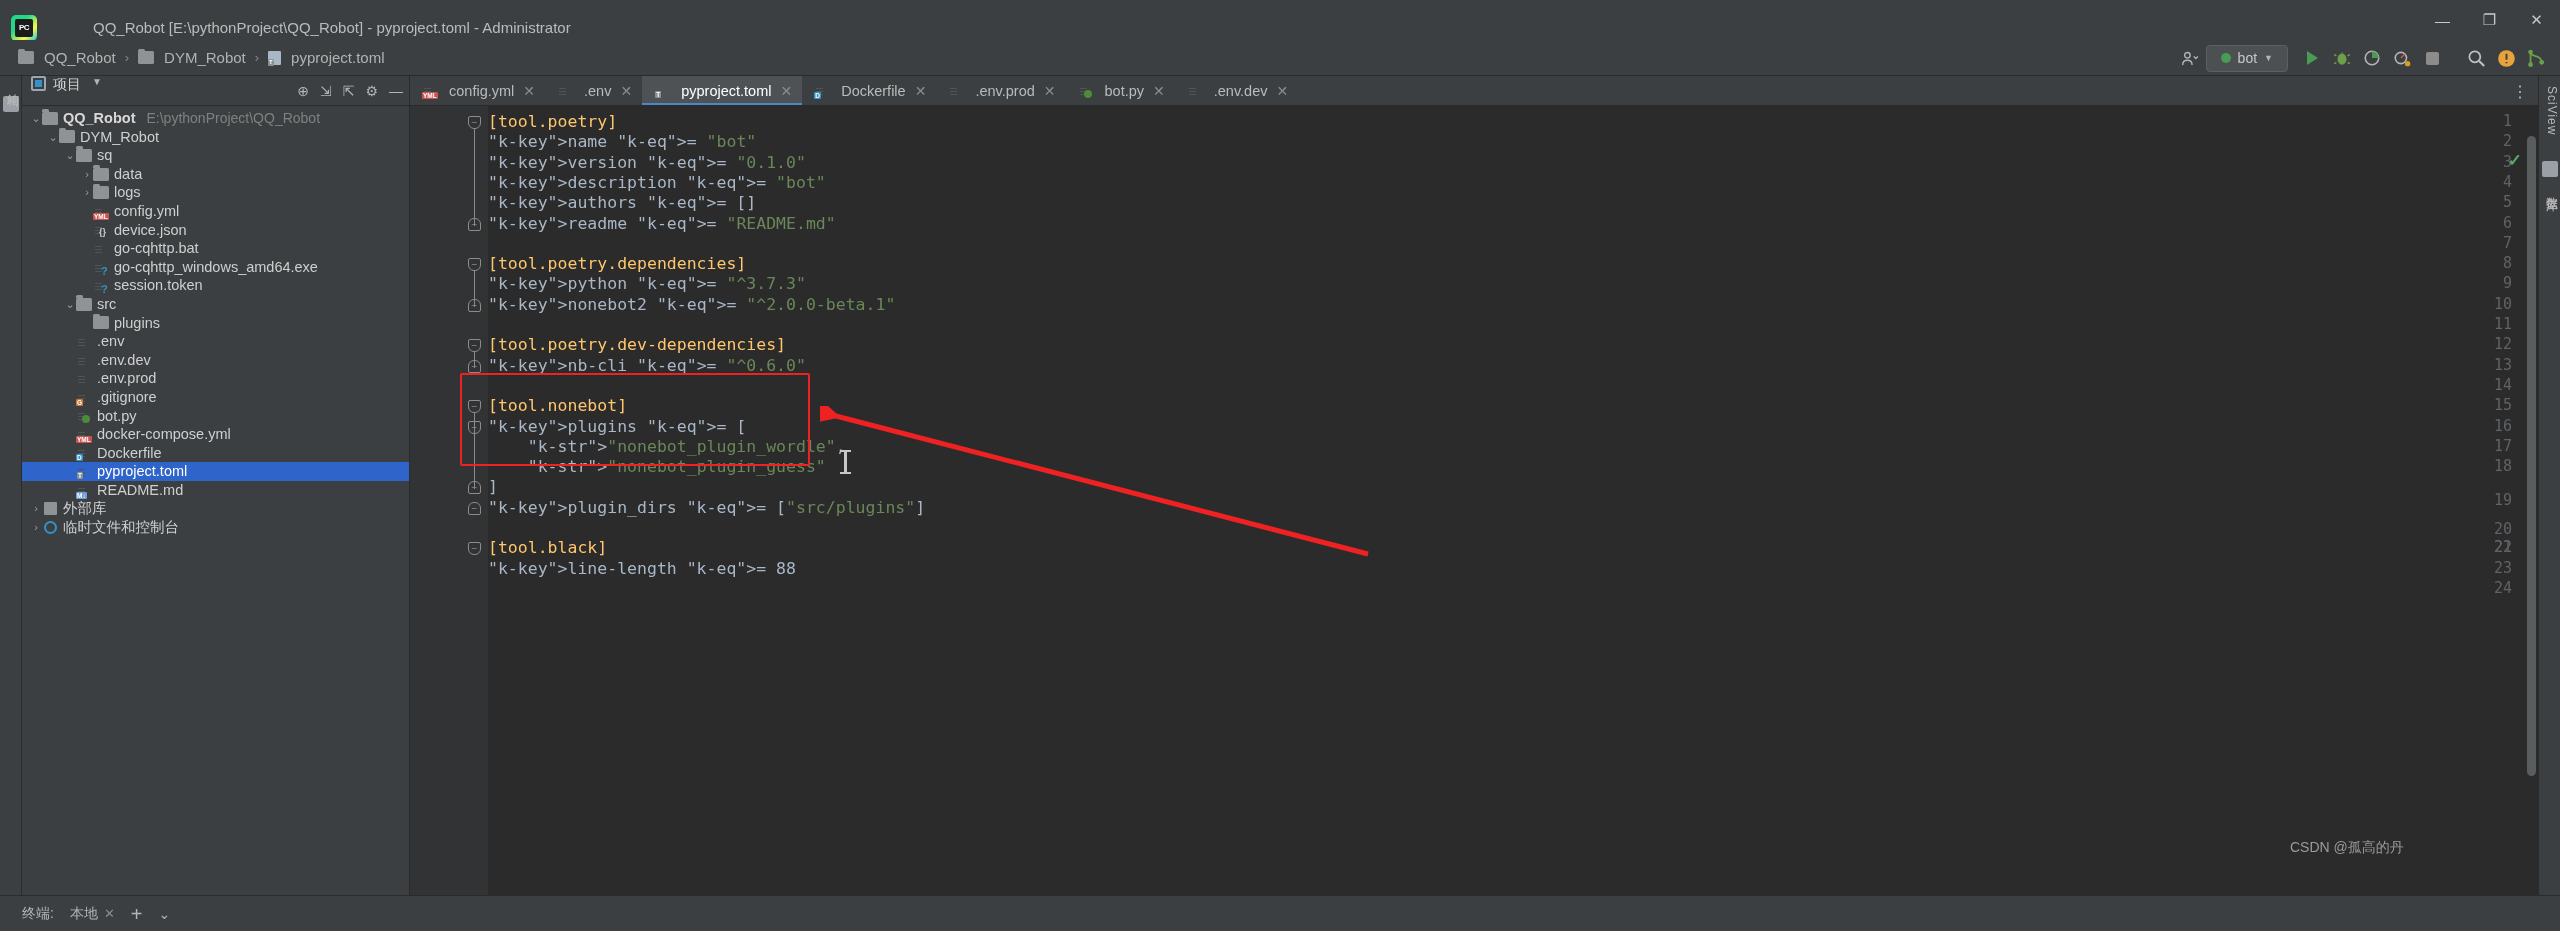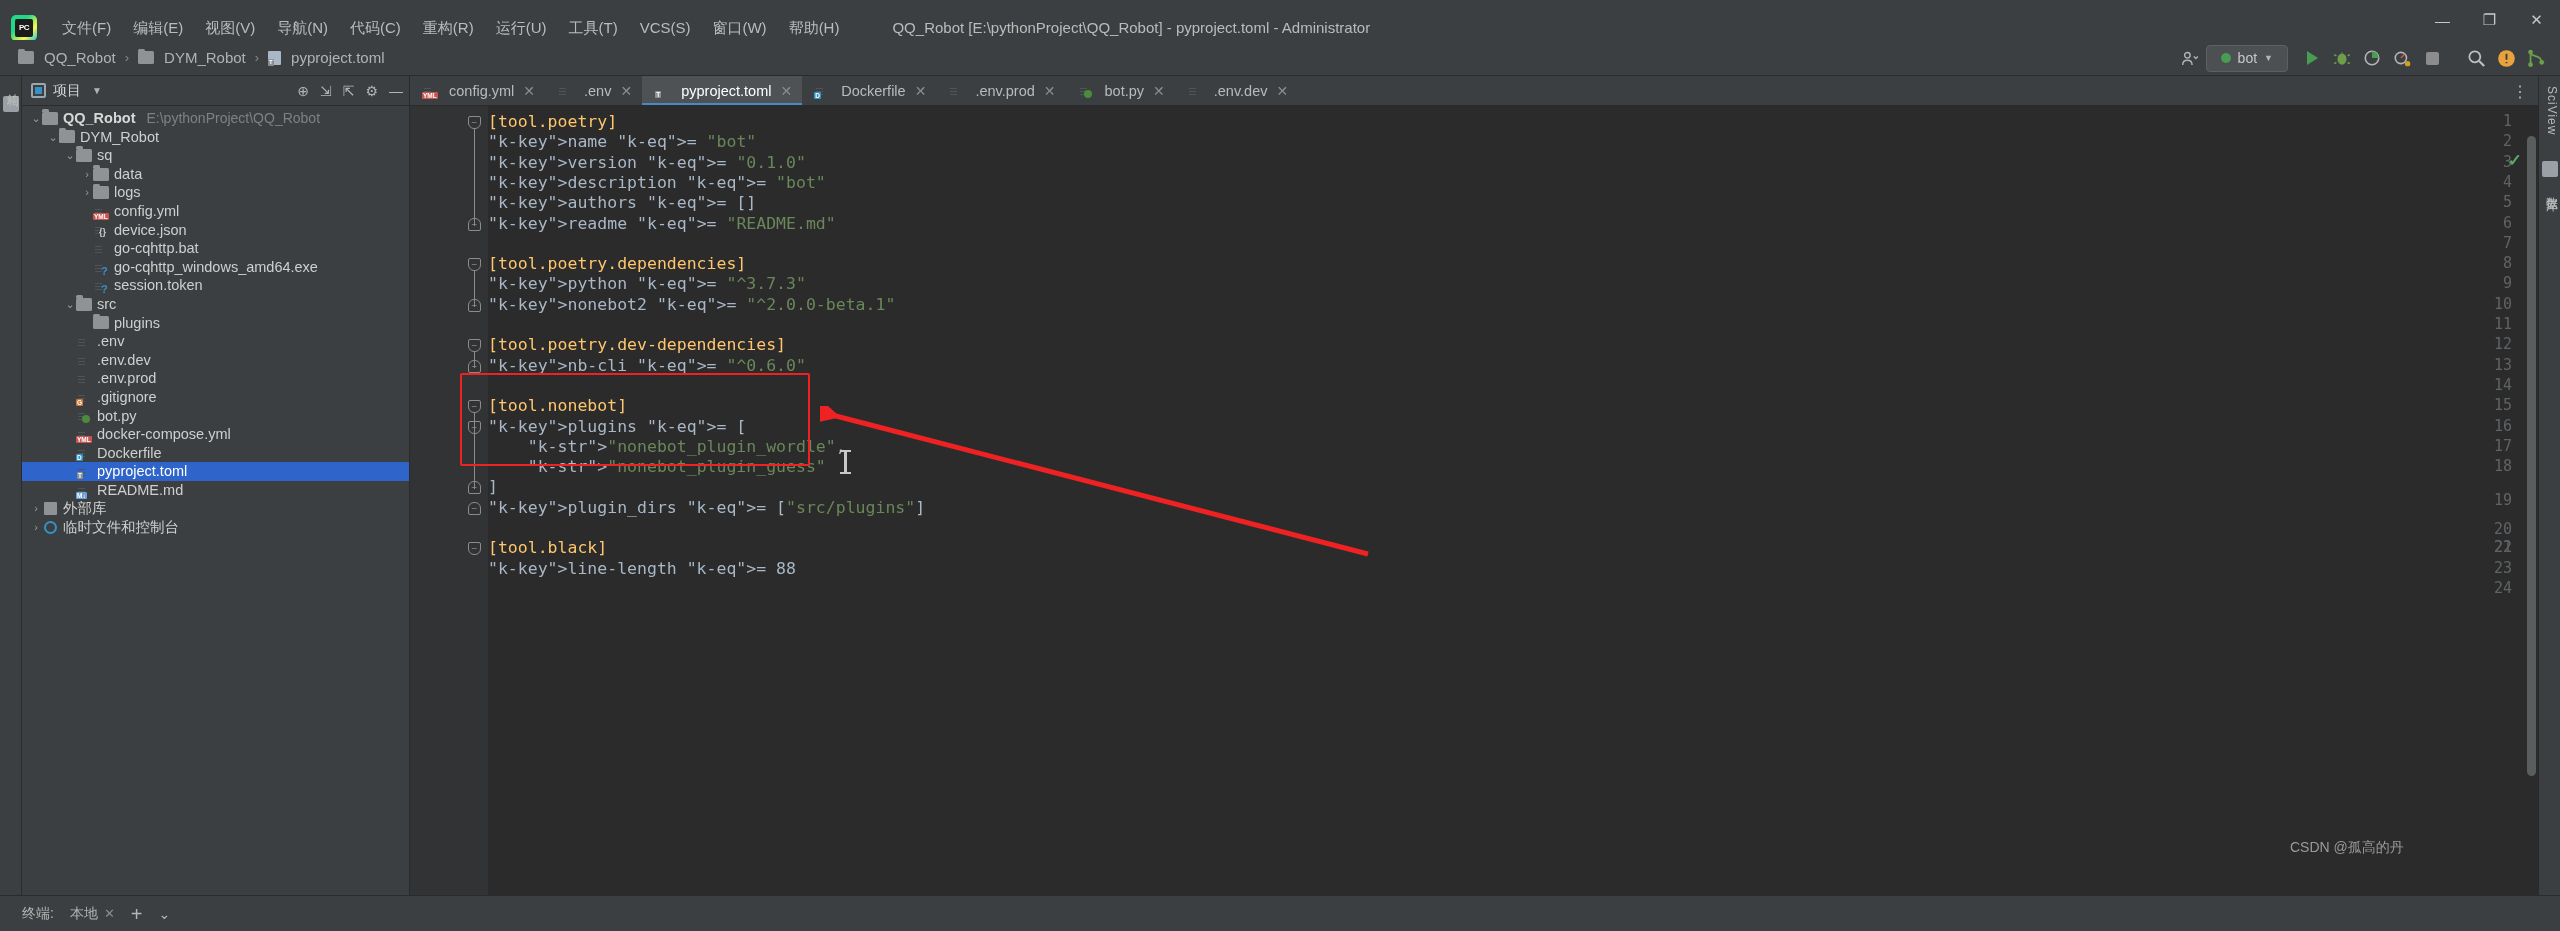--- a/index.html
+++ b/index.html
@@ -97,21 +97,21 @@
     display: flex; flex-direction: column; align-items: center;
   }
   .stripe-r .stripe-lbl { writing-mode: vertical-rl; font-size: 12px; color: #b9b9b9; margin-top: 10px; }
 
   
   .proj {
     position: absolute; left: 22px; top: 76px; width: 388px; height: 819px;
     background: #3c3f41; border-right: 1px solid #2b2b2b;
   }
   .proj-head {
-    height: 30px; display: flex; align-items: center; padding-left: 9px;
+    height: 30px; display: flex; padding-left: 9px;
     border-bottom: 1px solid #2b2b2b; position: relative;
   }
   .proj-head .sq {
     width: 15px; height: 15px; border: 2px solid #9aa7b0; border-radius: 2px;
     display: flex; align-items: center; justify-content: center; margin-right: 7px;
   }
   .proj-head .sq::after { content:""; width:7px; height:7px; background:#3592c4; }
   .proj-title { font-size: 14px; color: #d4d4d4; }
   .caret { margin-left: 11px; color: #b4b4b4; font-size: 10px; }
   .proj-tools {
@@ -249,33 +249,20 @@
   .bb-item { font-size: 14px; color: #b4b4b4; margin-right: 16px; display:flex; align-items:center; gap:6px;}
   .bb-tab-x { color: #8c8c8c; font-size: 13px; }
   .plus { font-size: 20px; color: #b4b4b4; line-height: 1; }
 </style>
 </head>
 <body>
 
 <div class="titlebar">
   <div class="pc-logo">
     <span class="pctxt">PC</span>
-  </div>
-  <div class="menu">
-    <div class="menu-item">文件(F)</div>
-    <div class="menu-item">编辑(E)</div>
-    <div class="menu-item">视图(V)</div>
-    <div class="menu-item">导航(N)</div>
-    <div class="menu-item">代码(C)</div>
-    <div class="menu-item">重构(R)</div>
-    <div class="menu-item">运行(U)</div>
-    <div class="menu-item">工具(T)</div>
-    <div class="menu-item">VCS(S)</div>
-    <div class="menu-item">窗口(W)</div>
-    <div class="menu-item">帮助(H)</div>
   </div>
   <div class="win-title">QQ_Robot [E:\pythonProject\QQ_Robot] - pyproject.toml - Administrator</div>
   <div class="win-ctrls">
     <div class="win-btn">—</div>
     <div class="win-btn">❐</div>
     <div class="win-btn close">✕</div>
   </div>
 </div>
 
 <div class="navbar">

